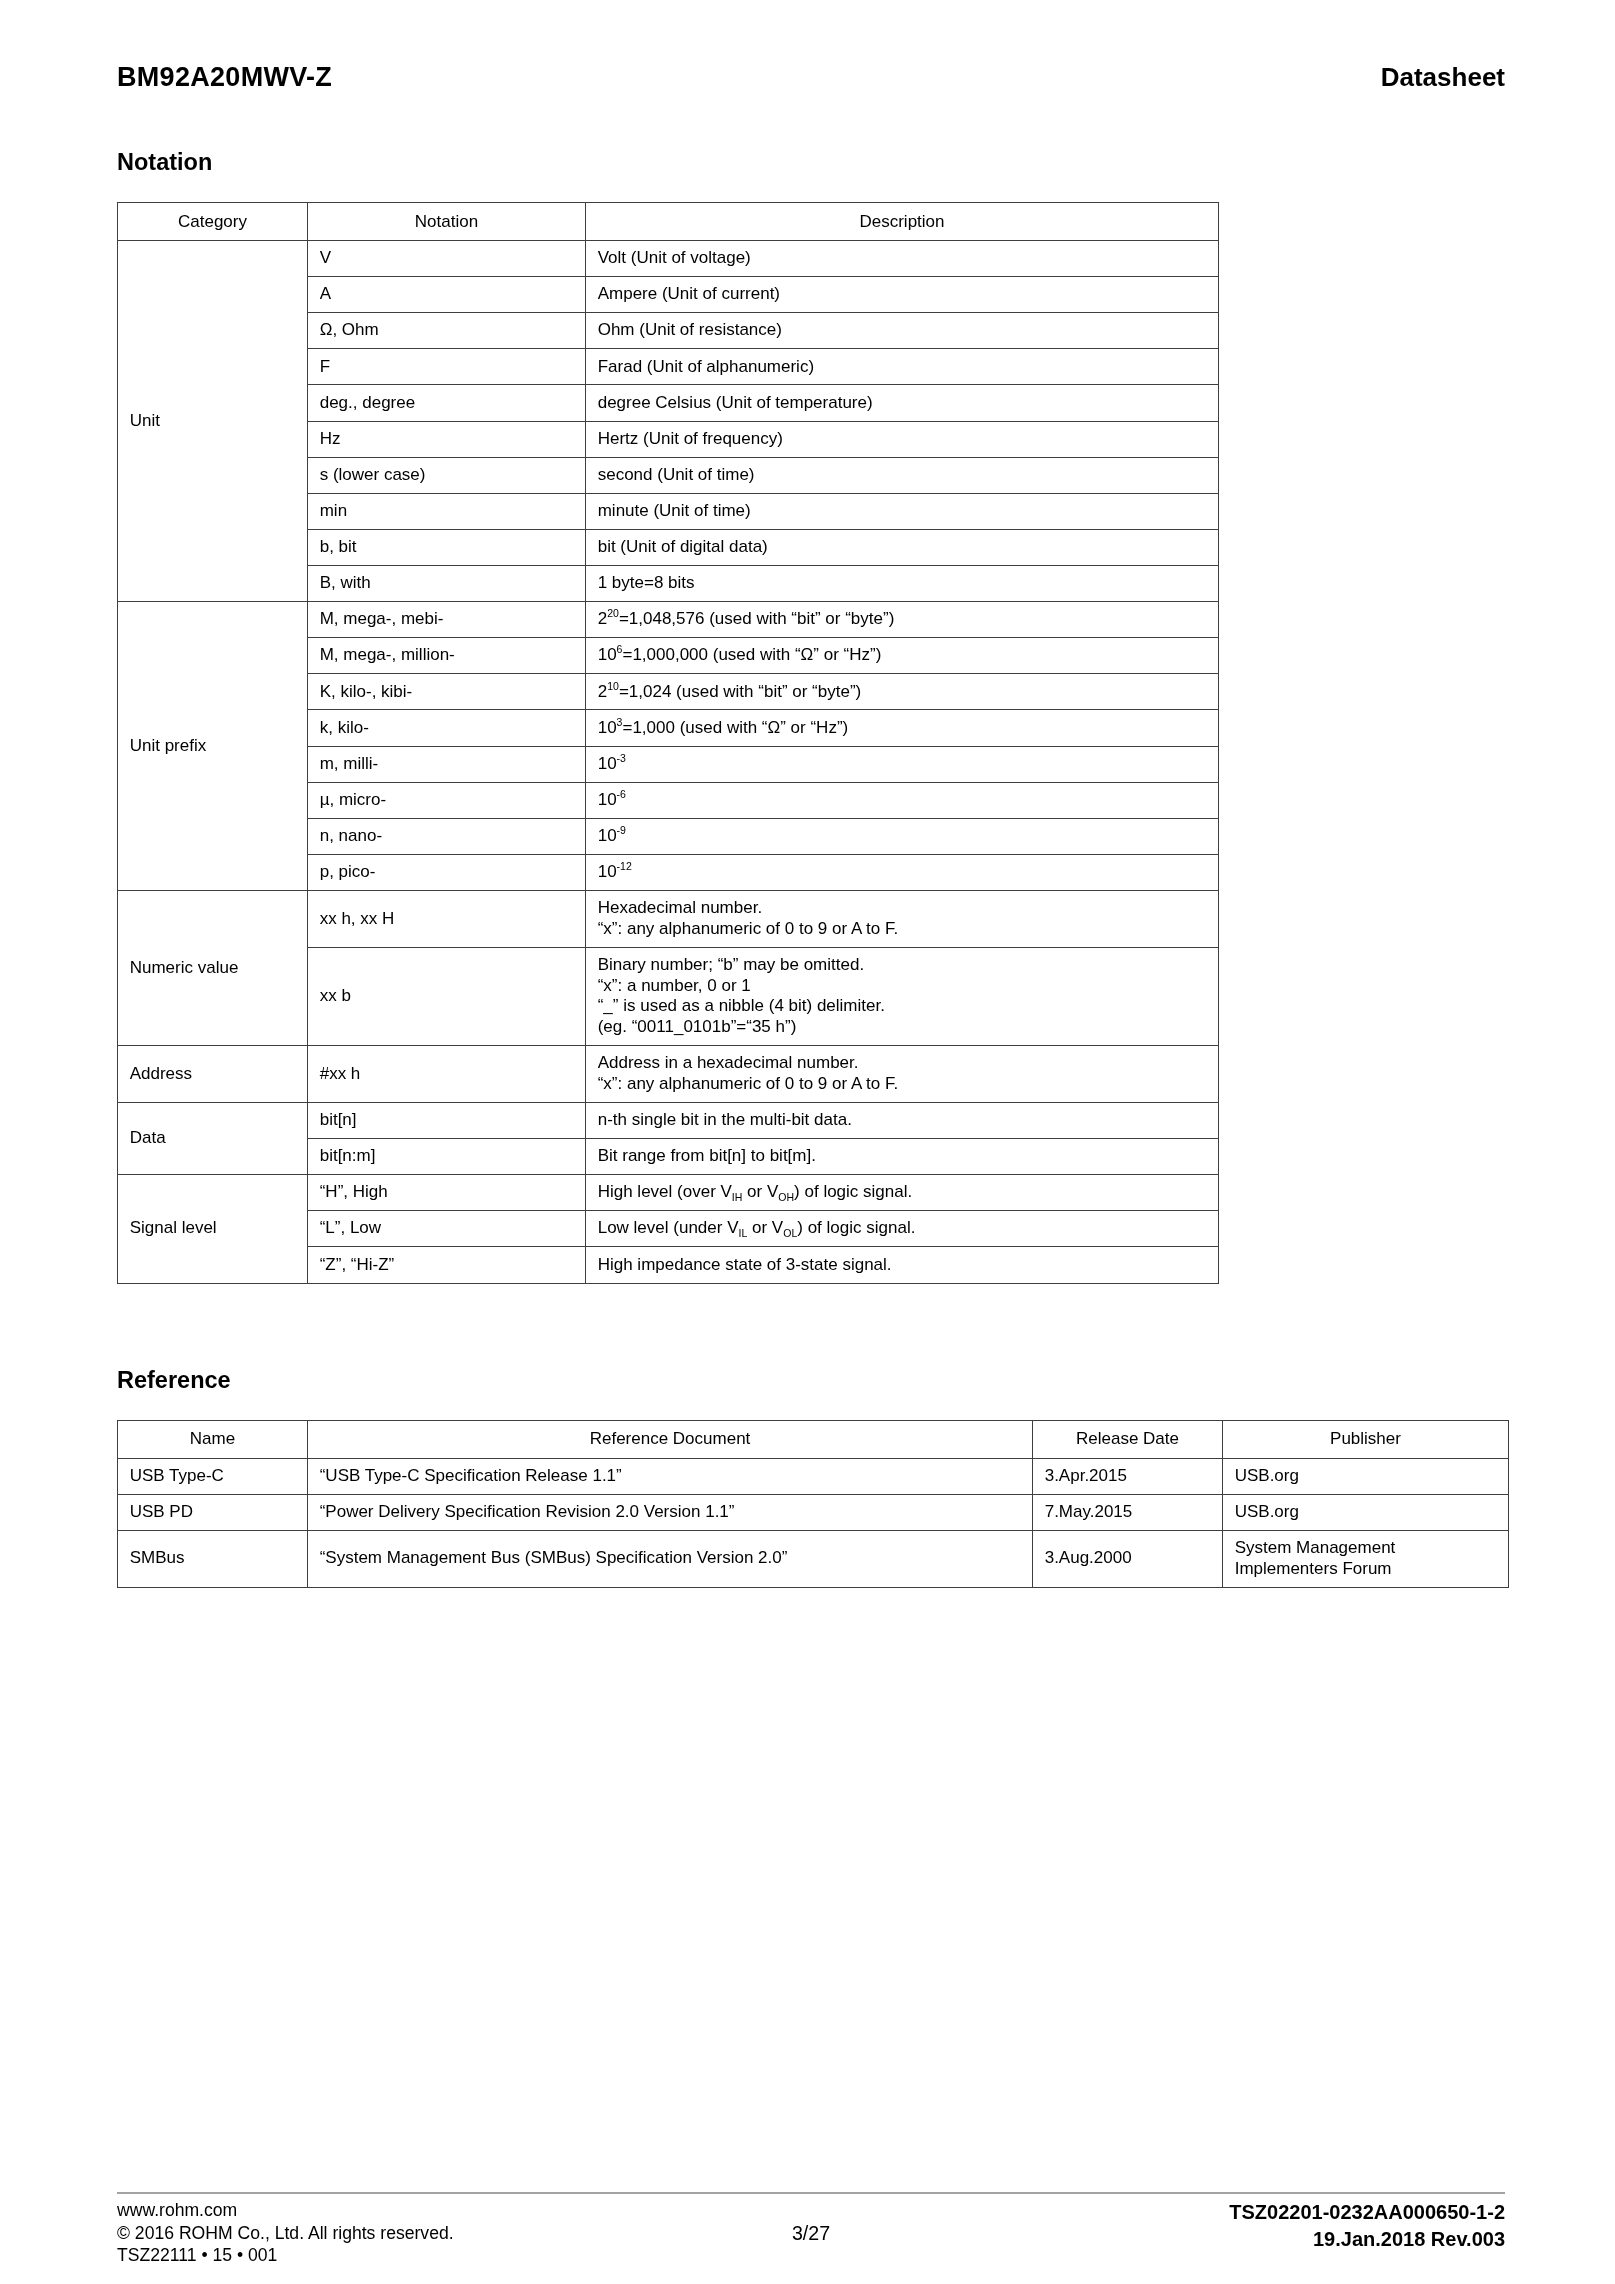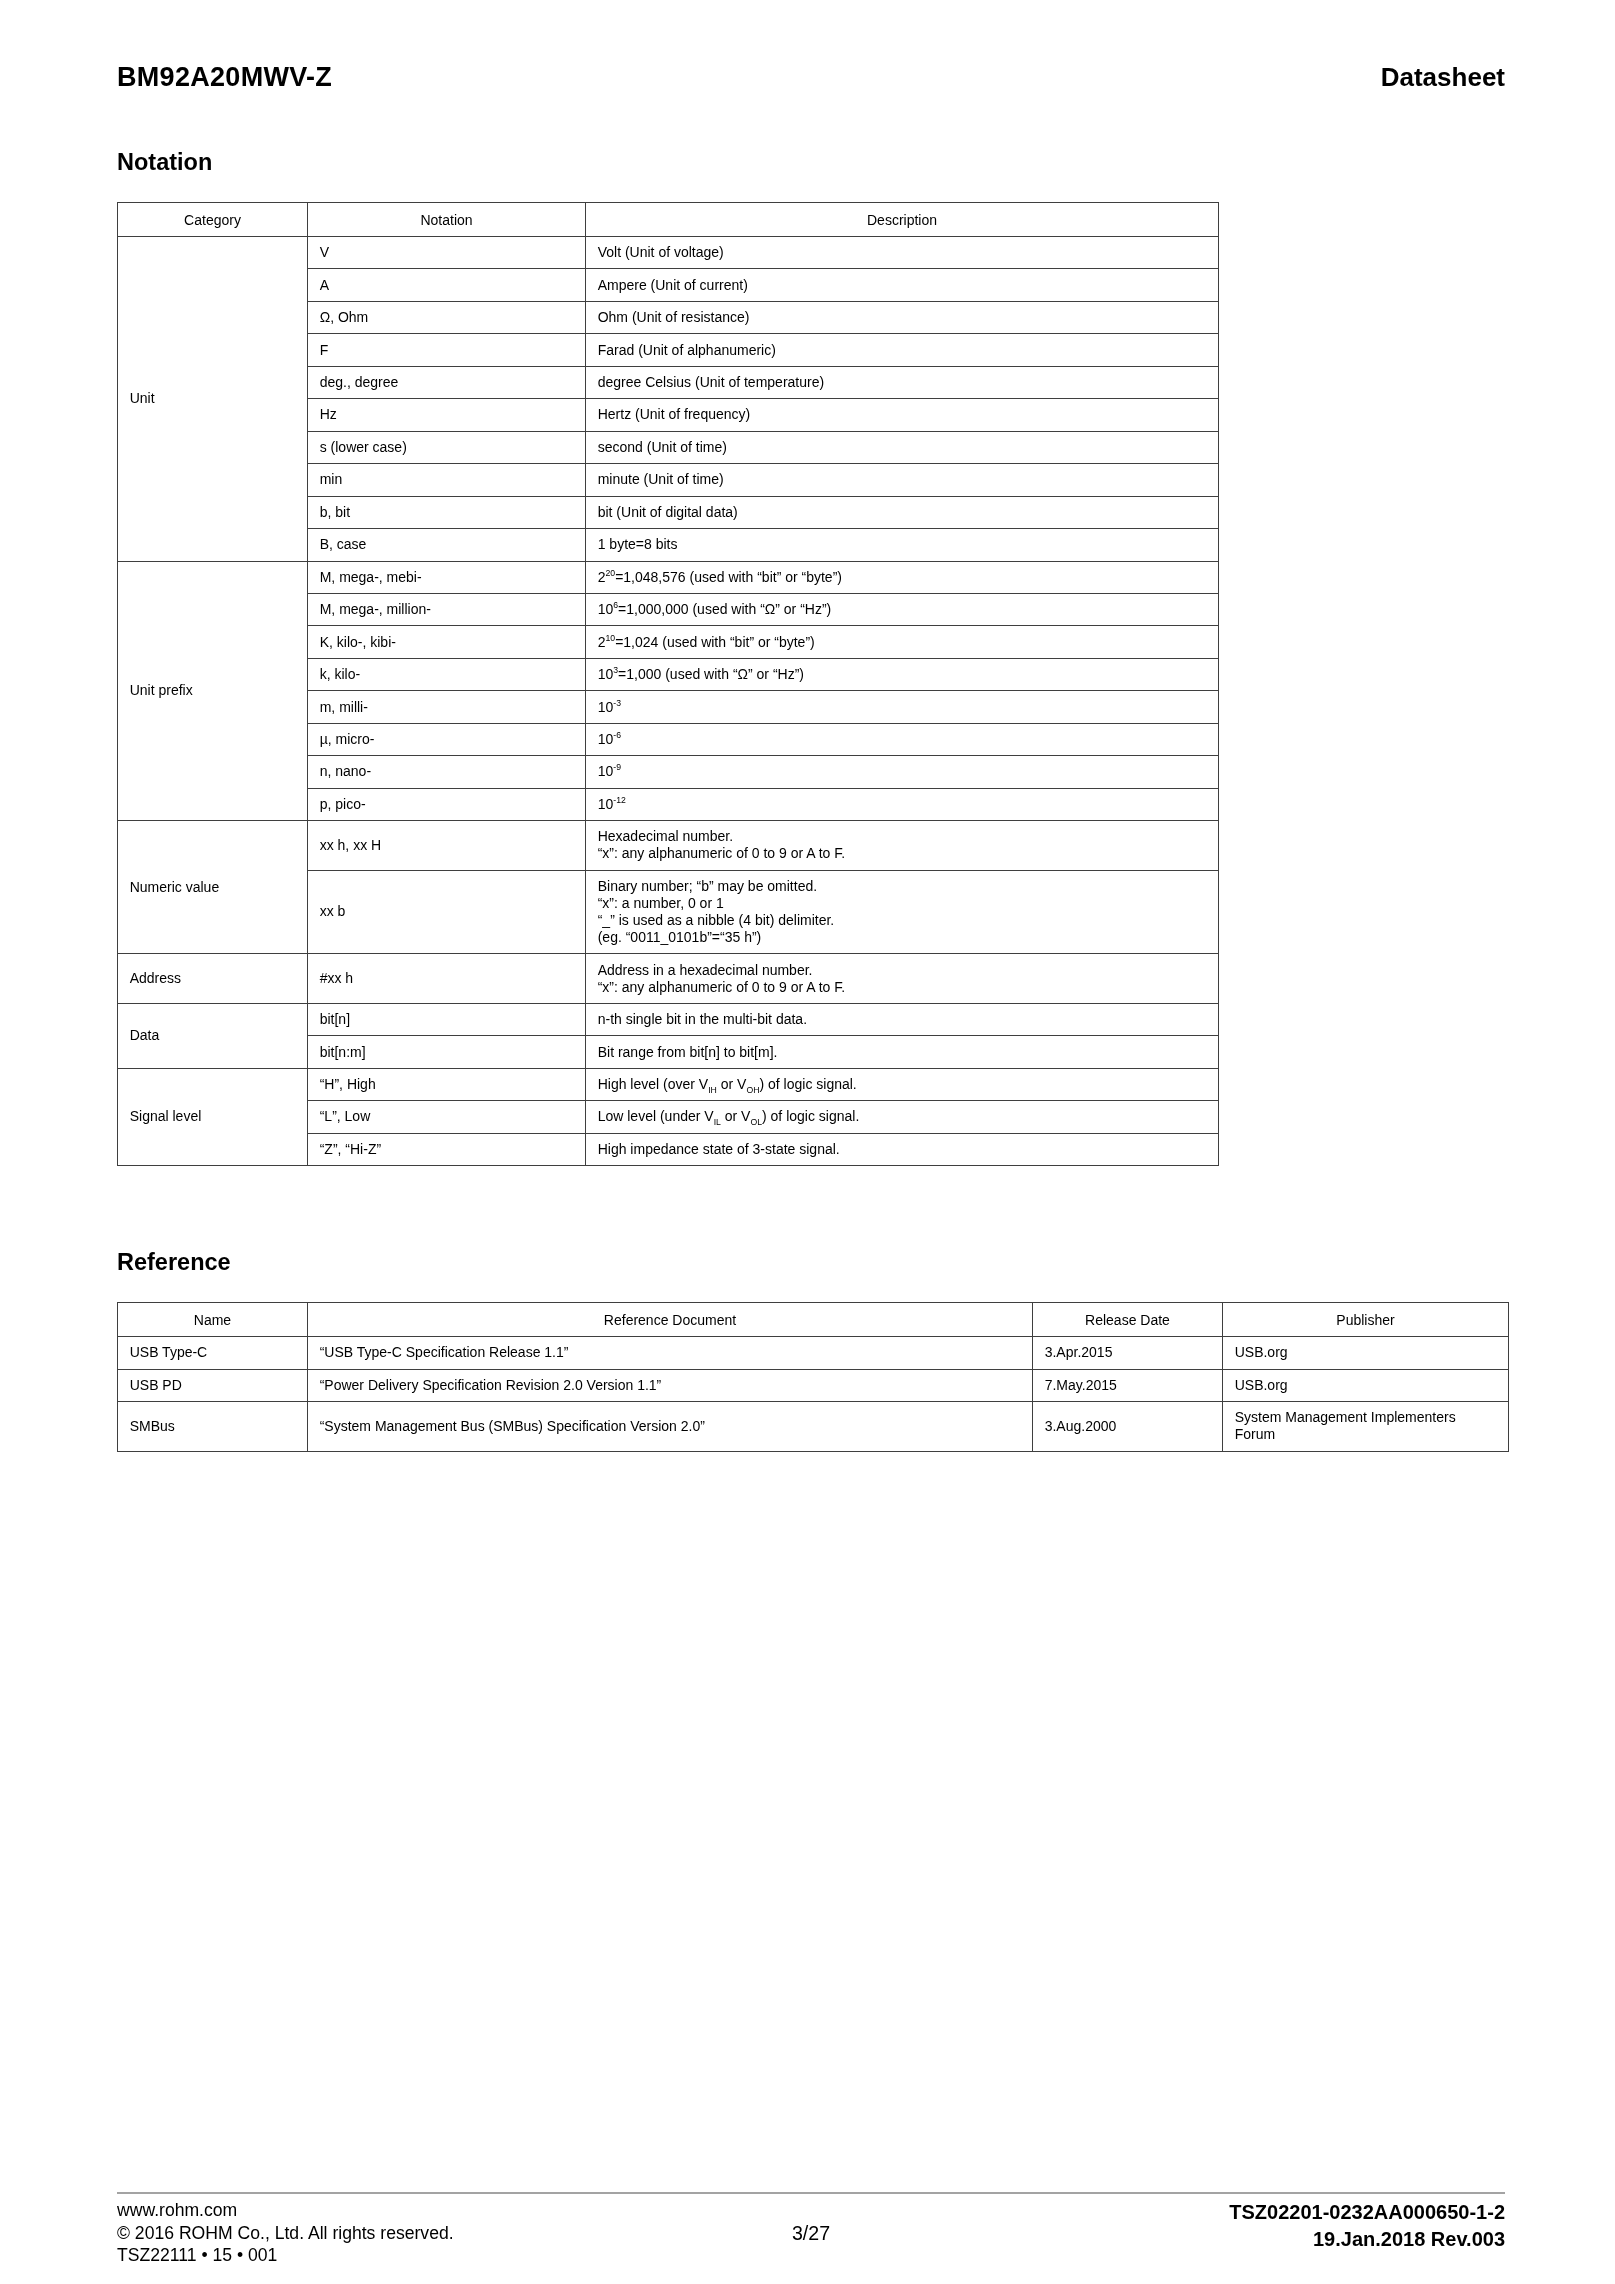--- a/index.html
+++ b/index.html
@@ -36,21 +36,21 @@
     font-size: 23.5px;
     font-weight: 700;
     margin: 0;
   }
   .heading-notation { margin-top: 56px; }
   .heading-reference { margin-top: 83px; }
 
   table {
     border-collapse: collapse;
     table-layout: fixed;
-    font-size: 14px;
+    font-size: 17px;
   }
   .notation-table { width: 1102px; margin-top: 26px; }
   .reference-table { width: 1392px; margin-top: 26px; }
   th, td { border: 1.3px solid #3f3f3f; }
   th {
     font-weight: 400;
     text-align: center;
     padding: 8.5px 10.4px;
   }
   td {
@@ -148,21 +148,21 @@
       </tr>
       <tr>
         <td>min</td>
         <td>minute (Unit of time)</td>
       </tr>
       <tr>
         <td>b, bit</td>
         <td>bit (Unit of digital data)</td>
       </tr>
       <tr>
-        <td>B, case</td>
+        <td>B, with</td>
         <td>1 byte=8 bits</td>
       </tr>
 
       <tr>
         <td class="cat" rowspan="8">Unit prefix</td>
         <td>M, mega-, mebi-</td>
         <td>2<sup>20</sup>=1,048,576 (used with “bit” or “byte”)</td>
       </tr>
       <tr>
         <td>M, mega-, million-</td>

